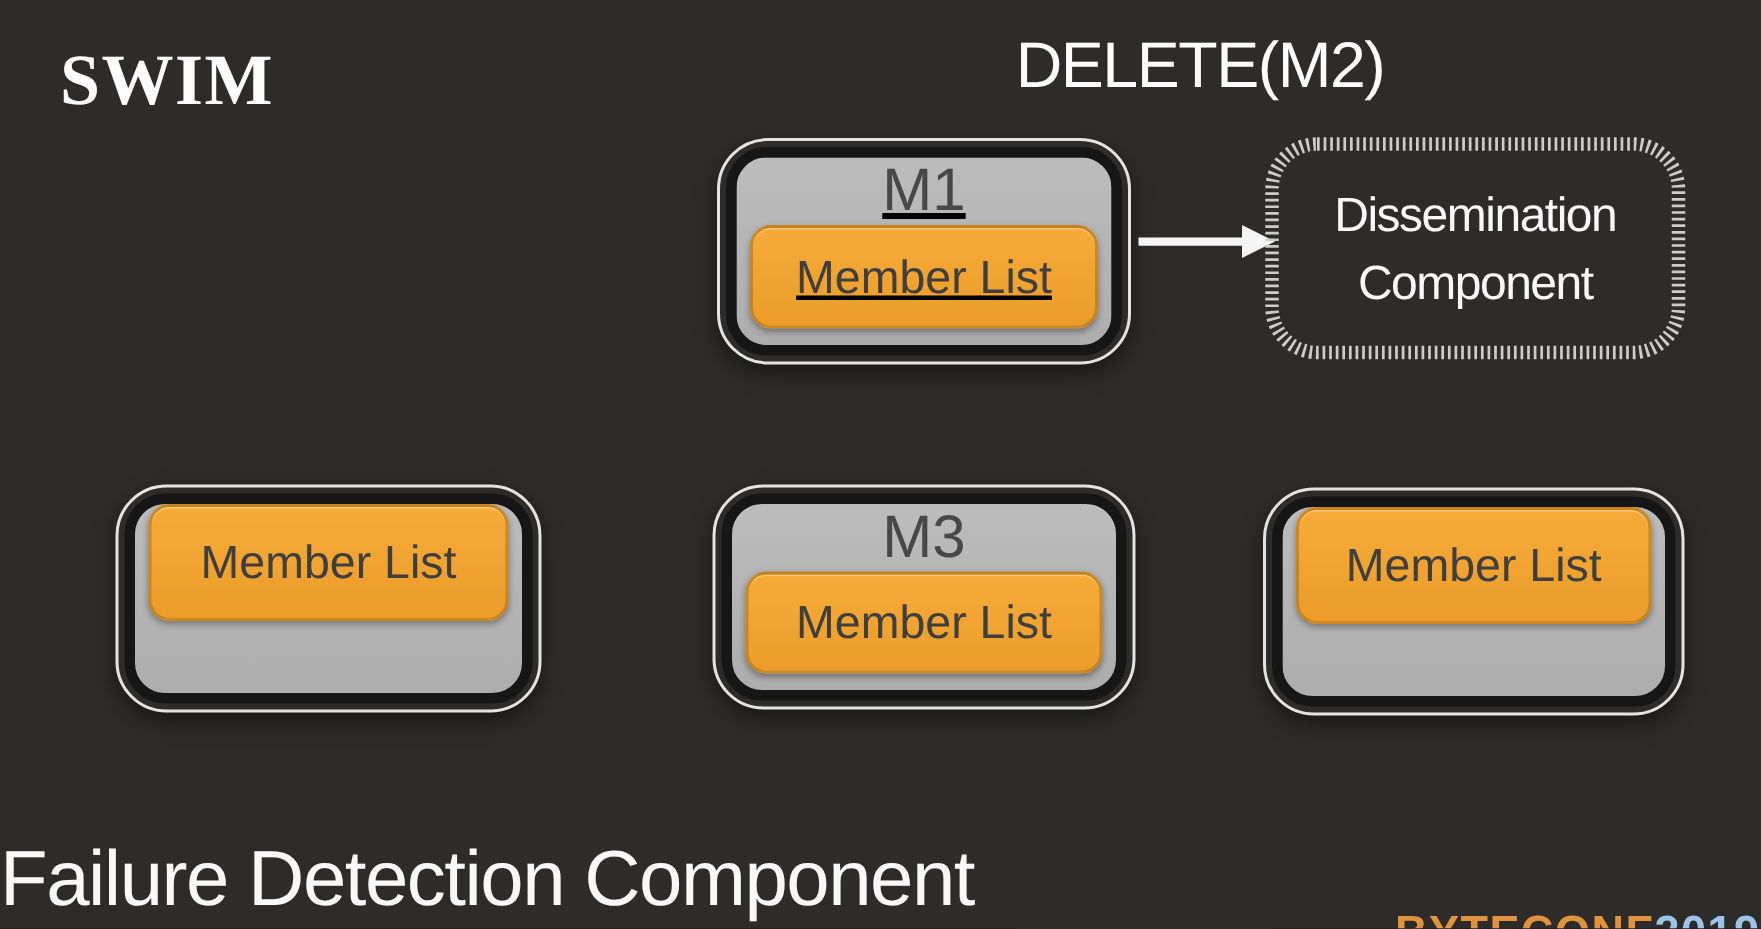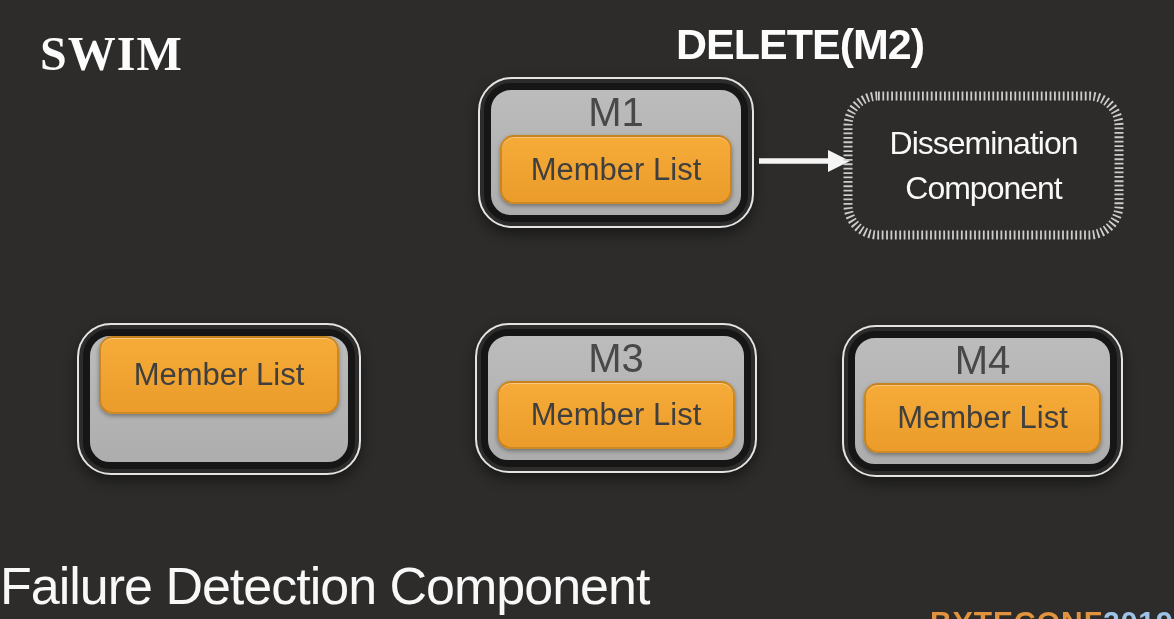--- a/index.html
+++ b/index.html
@@ -16,21 +16,21 @@
     background:var(--background);
     font-family:"Liberation Sans", sans-serif;
   }
   .slide-title{
     position:absolute; left:40px; top:26px;
     font-family:"Liberation Serif", serif; font-weight:bold;
     font-size:48px; color:#fcfcfc; letter-spacing:1px;
   }
   .annotation{
     position:absolute; left:650px; top:20px; width:300px;
-    text-align:center; font-size:43px; font-weight:700;
+    text-align:center; font-size:43px; font-weight:400;
     color:#fcfcfc; letter-spacing:-1px;
   }
   
   .node{
     position:absolute;
     border:2px solid var(--node_outline);
     border-radius:34px; padding:4px;
     box-shadow:0 6px 14px rgba(0,0,0,.45);
   }
   .node-inner{
@@ -46,21 +46,21 @@
     font-size:40px; color:#484848; letter-spacing:0;
   }
   .member-list{
     width:100%; height:78px; border-radius:14px;
     background:linear-gradient(#f6ab38,#eb9c2a);
     border:2px solid rgba(170,110,20,.55);
     box-shadow:0 2px 4px rgba(0,0,0,.35), inset 0 1px 0 rgba(255,255,255,.35);
     display:flex; align-items:center; justify-content:center;
     font-size:31px; color:var(--text_dark);
   }
-  .pos-m1{left:478px; top:77px;  width:276px; height:151px;}
+  .pos-m1{left:478px; top:92px;  width:276px; height:151px;text-decoration:underline;}
   .pos-m2{left:77px;  top:323px; width:284px; height:152px;}
   .pos-m3{left:475px; top:323px; width:282px; height:150px;}
   .pos-m4{left:842px; top:325px; width:281px; height:152px;}
   
   .dissemination{
     position:absolute; left:840px; top:88px; width:287px; height:155px;
   }
   .dissemination svg{position:absolute; inset:0;}
   .dissemination-label{
     position:absolute; inset:10px;
@@ -121,21 +121,20 @@
 
   <div class="node pos-m3">
     <div class="node-inner">
       <div class="node-title">M3</div>
       <div class="member-list">Member List</div>
     </div>
   </div>
 
   <div class="node pos-m4">
     <div class="node-inner">
-      <div class="node-title">M4</div>
       <div class="member-list">Member List</div>
     </div>
   </div>
 
   <div class="caption">Failure Detection Component</div>
 
   <div class="watermark">
     <span class="wm-primary">BYTECONF</span><span class="wm-secondary">2019</span>
   </div>
 

